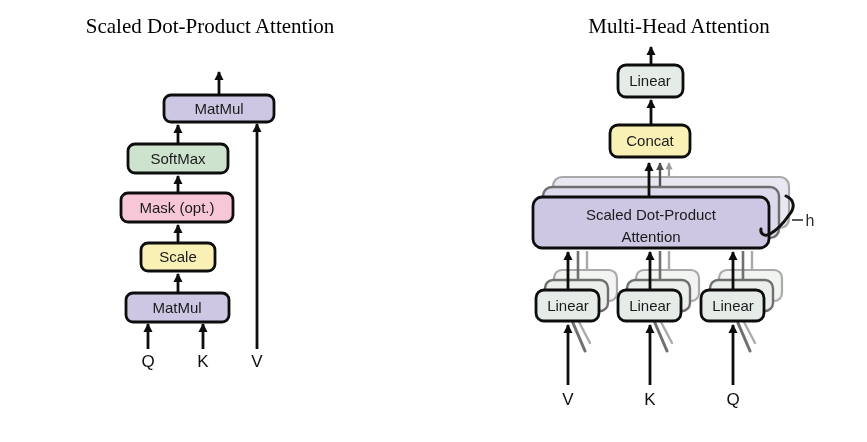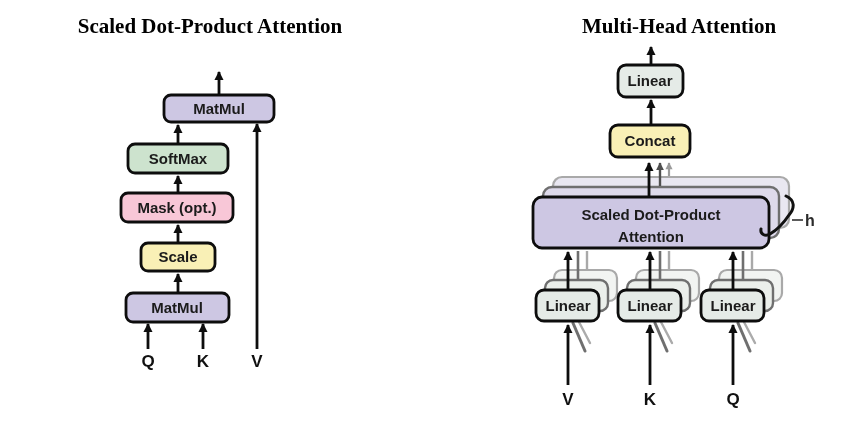--- a/index.html
+++ b/index.html
@@ -1,17 +1,17 @@
 <!DOCTYPE html>
 <html><head>
 <meta charset="utf-8">
 <style>
   html,body{margin:0;padding:0;background:#ffffff;}
   .canvas{position:relative;width:867px;height:442px;background:#ffffff;overflow:hidden;
-          font-family:"Liberation Sans",sans-serif;font-weight:bold;}
+          font-family:"Liberation Sans",sans-serif;}
   svg{display:block;}
   text{user-select:none;}
   .title{font-family:"Liberation Serif",serif;font-size:21px;fill:#000000;text-anchor:middle;}
   .bt{font-size:15px;fill:#1b1b1b;text-anchor:middle;font-family:"Liberation Sans",sans-serif;}
   .io{font-size:17px;fill:#101010;text-anchor:middle;font-family:"Liberation Sans",sans-serif;}
   .hl{font-size:16px;fill:#2b2b2b;text-anchor:middle;font-family:"Liberation Sans",sans-serif;}
   rect.main{stroke:#0d0d0d;stroke-width:2.8;}
   rect.g1{stroke:#6f6f6f;stroke-width:2.4;}
   rect.g2{stroke:#a9a9a9;stroke-width:2.2;}
   line.a{stroke:#0d0d0d;stroke-width:2.8;}

